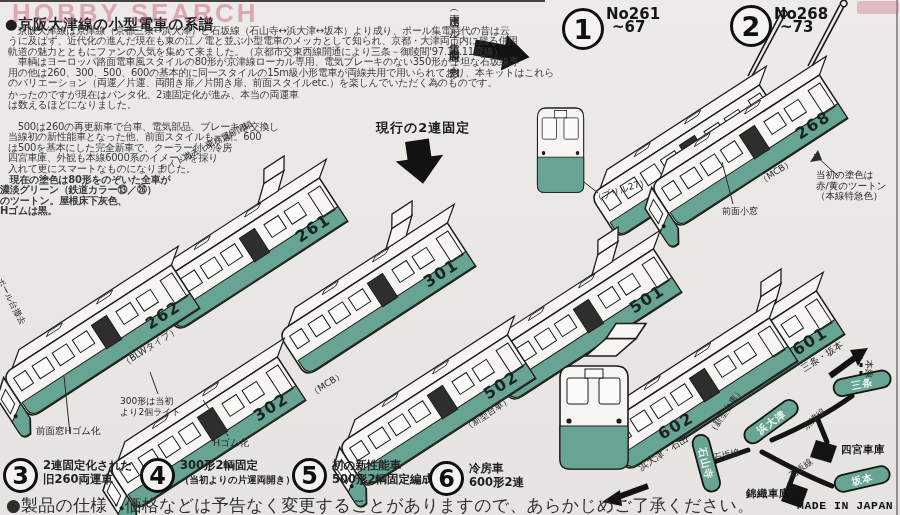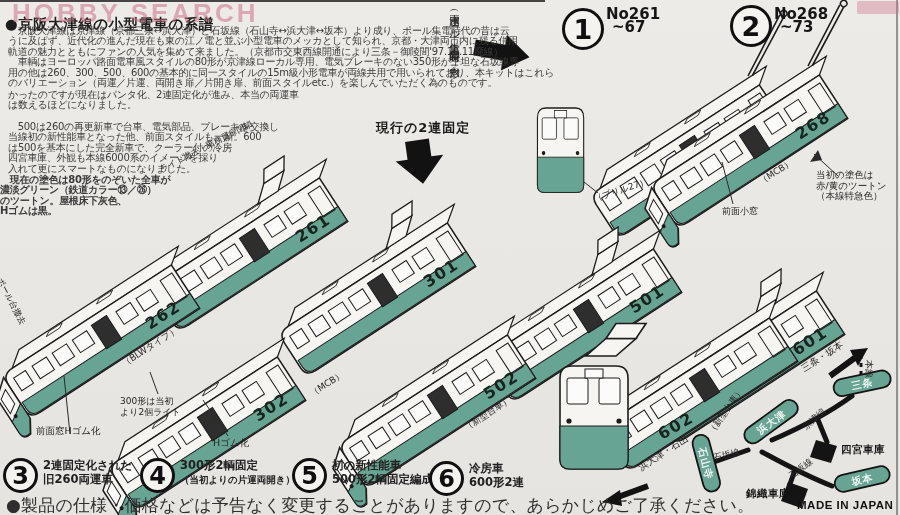--- a/index.html
+++ b/index.html
@@ -299,15 +299,15 @@
   </div>
   <div class="abs ann b nw" style="left:213px;top:438px;">Hゴム化</div>
   <div class="abs ann b nw" style="left:36px;top:426px;">前面窓Hゴム化</div>
   <div class="abs ann nw" style="left:120px;top:360px;transform:rotate(-33deg);">（BLWタイプ）</div>
   <div class="abs ann nw" style="left:462px;top:424px;transform:rotate(-33deg);">（新型台車）</div>
   <div class="abs ann nw" style="left:706px;top:430px;transform:rotate(-55deg);">（新型台車）</div>
   <div class="abs ann nw" style="left:158px;top:165px;transform:rotate(-27deg);font-size:8.5px;">ライト撤去・乗務員扉閉鎖</div>
   <div class="abs ann nw" style="left:4px;top:276px;transform:rotate(62deg);font-size:8.5px;">ポール台撤去</div>
 
   <div class="abs note nw" style="left:6px;top:494px;">●製品の仕様・価格などは予告なく変更することがありますので、あらかじめご了承ください。</div>
-  <div class="abs made nw" style="left:797px;top:499px;">MADE IN JAPAN</div>
+  <div class="abs made nw" style="left:797px;top:499px;font-family:Liberation Mono, monospace;">MADE IN JAPAN</div>
 
 </div>
 
 </body></html>

